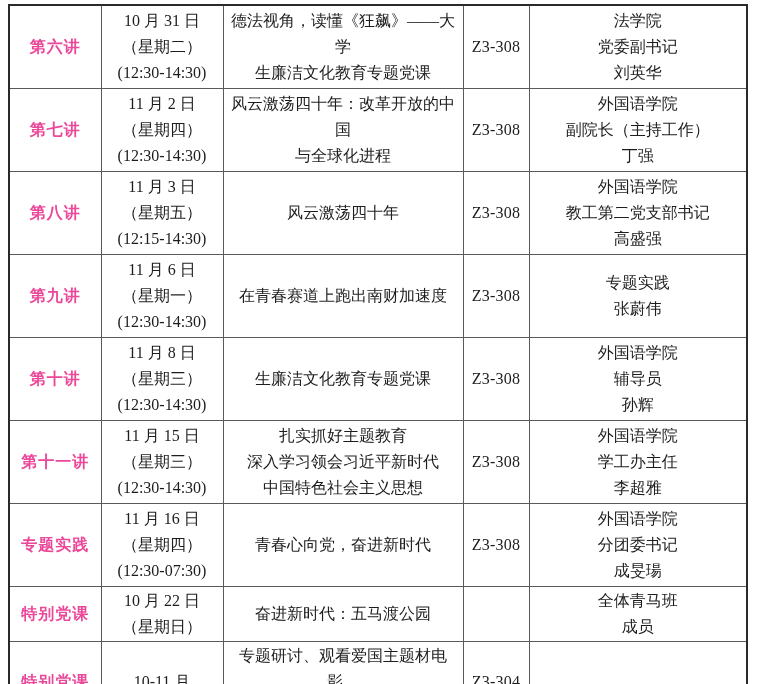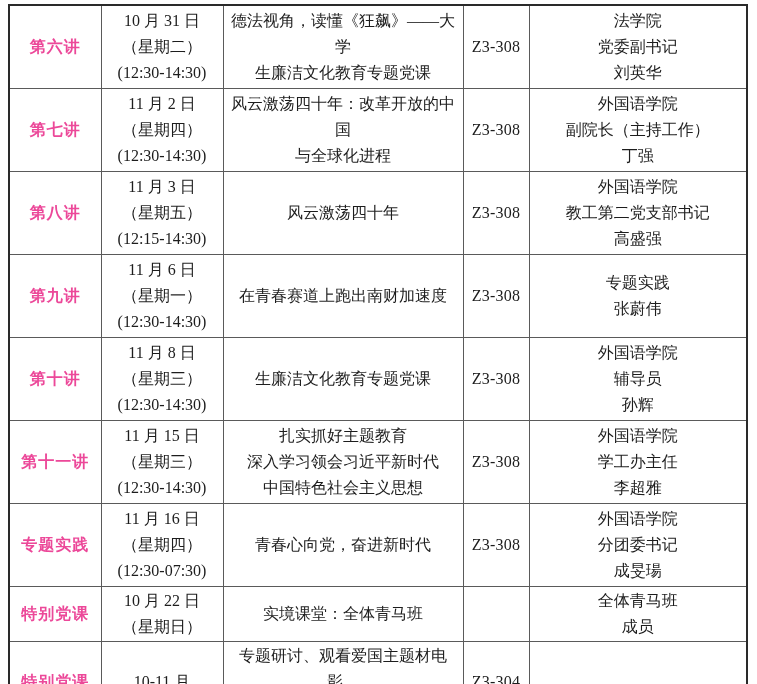--- a/index.html
+++ b/index.html
@@ -132,21 +132,21 @@
       <td class="topic-cell">青春心向党，奋进新时代</td>
       <td class="room-cell">Z3-308</td>
       <td class="speaker-cell">外国语学院
 分团委书记
 成旻瑒</td>
     </tr>
     <tr class="r-prac">
       <td class="lecture-cell">特别党课</td>
       <td class="date-cell">10 月 22 日
 （星期日）</td>
-      <td class="topic-cell">实境课堂：全体青马班</td>
+      <td class="topic-cell">奋进新时代：五马渡公园</td>
       <td class="room-cell"></td>
       <td class="speaker-cell">全体青马班
 成员</td>
     </tr>
     <tr class="r-spec">
       <td class="lecture-cell">特别党课</td>
       <td class="date-cell">10-11 月</td>
       <td class="topic-cell">专题研讨、观看爱国主题材电影、
 劳动教育、志愿活动</td>
       <td class="room-cell">Z3-304</td>

